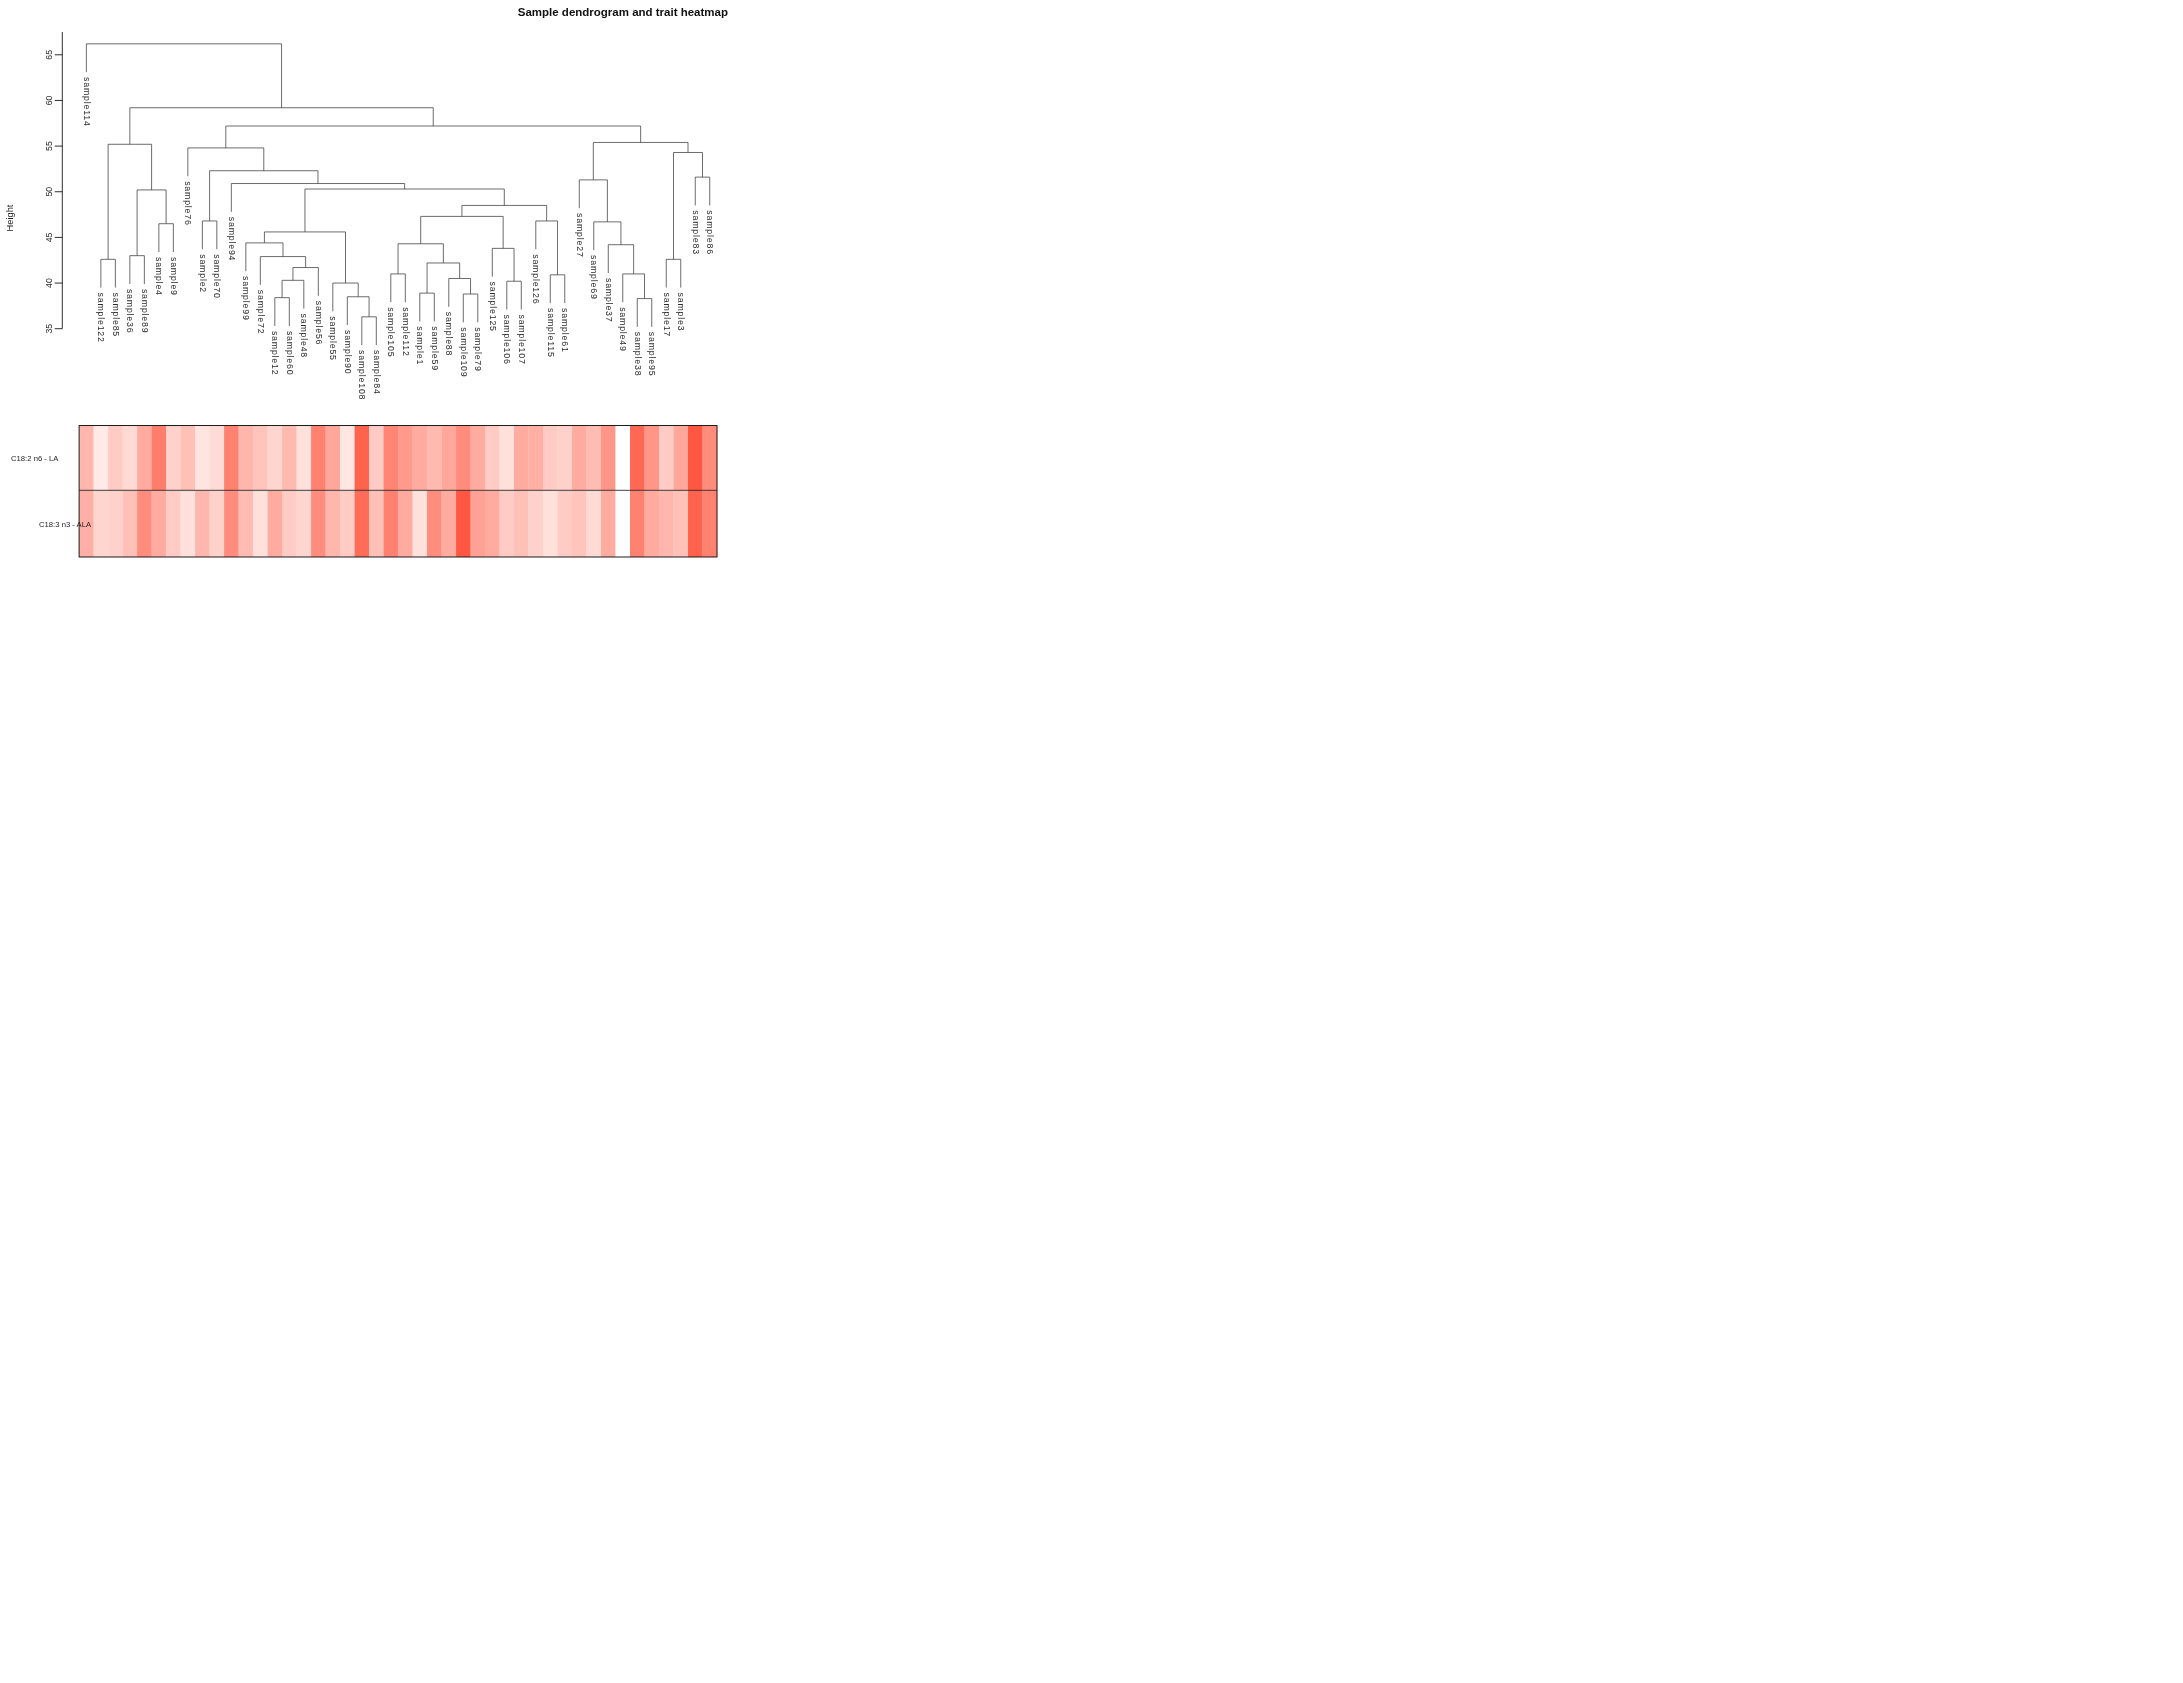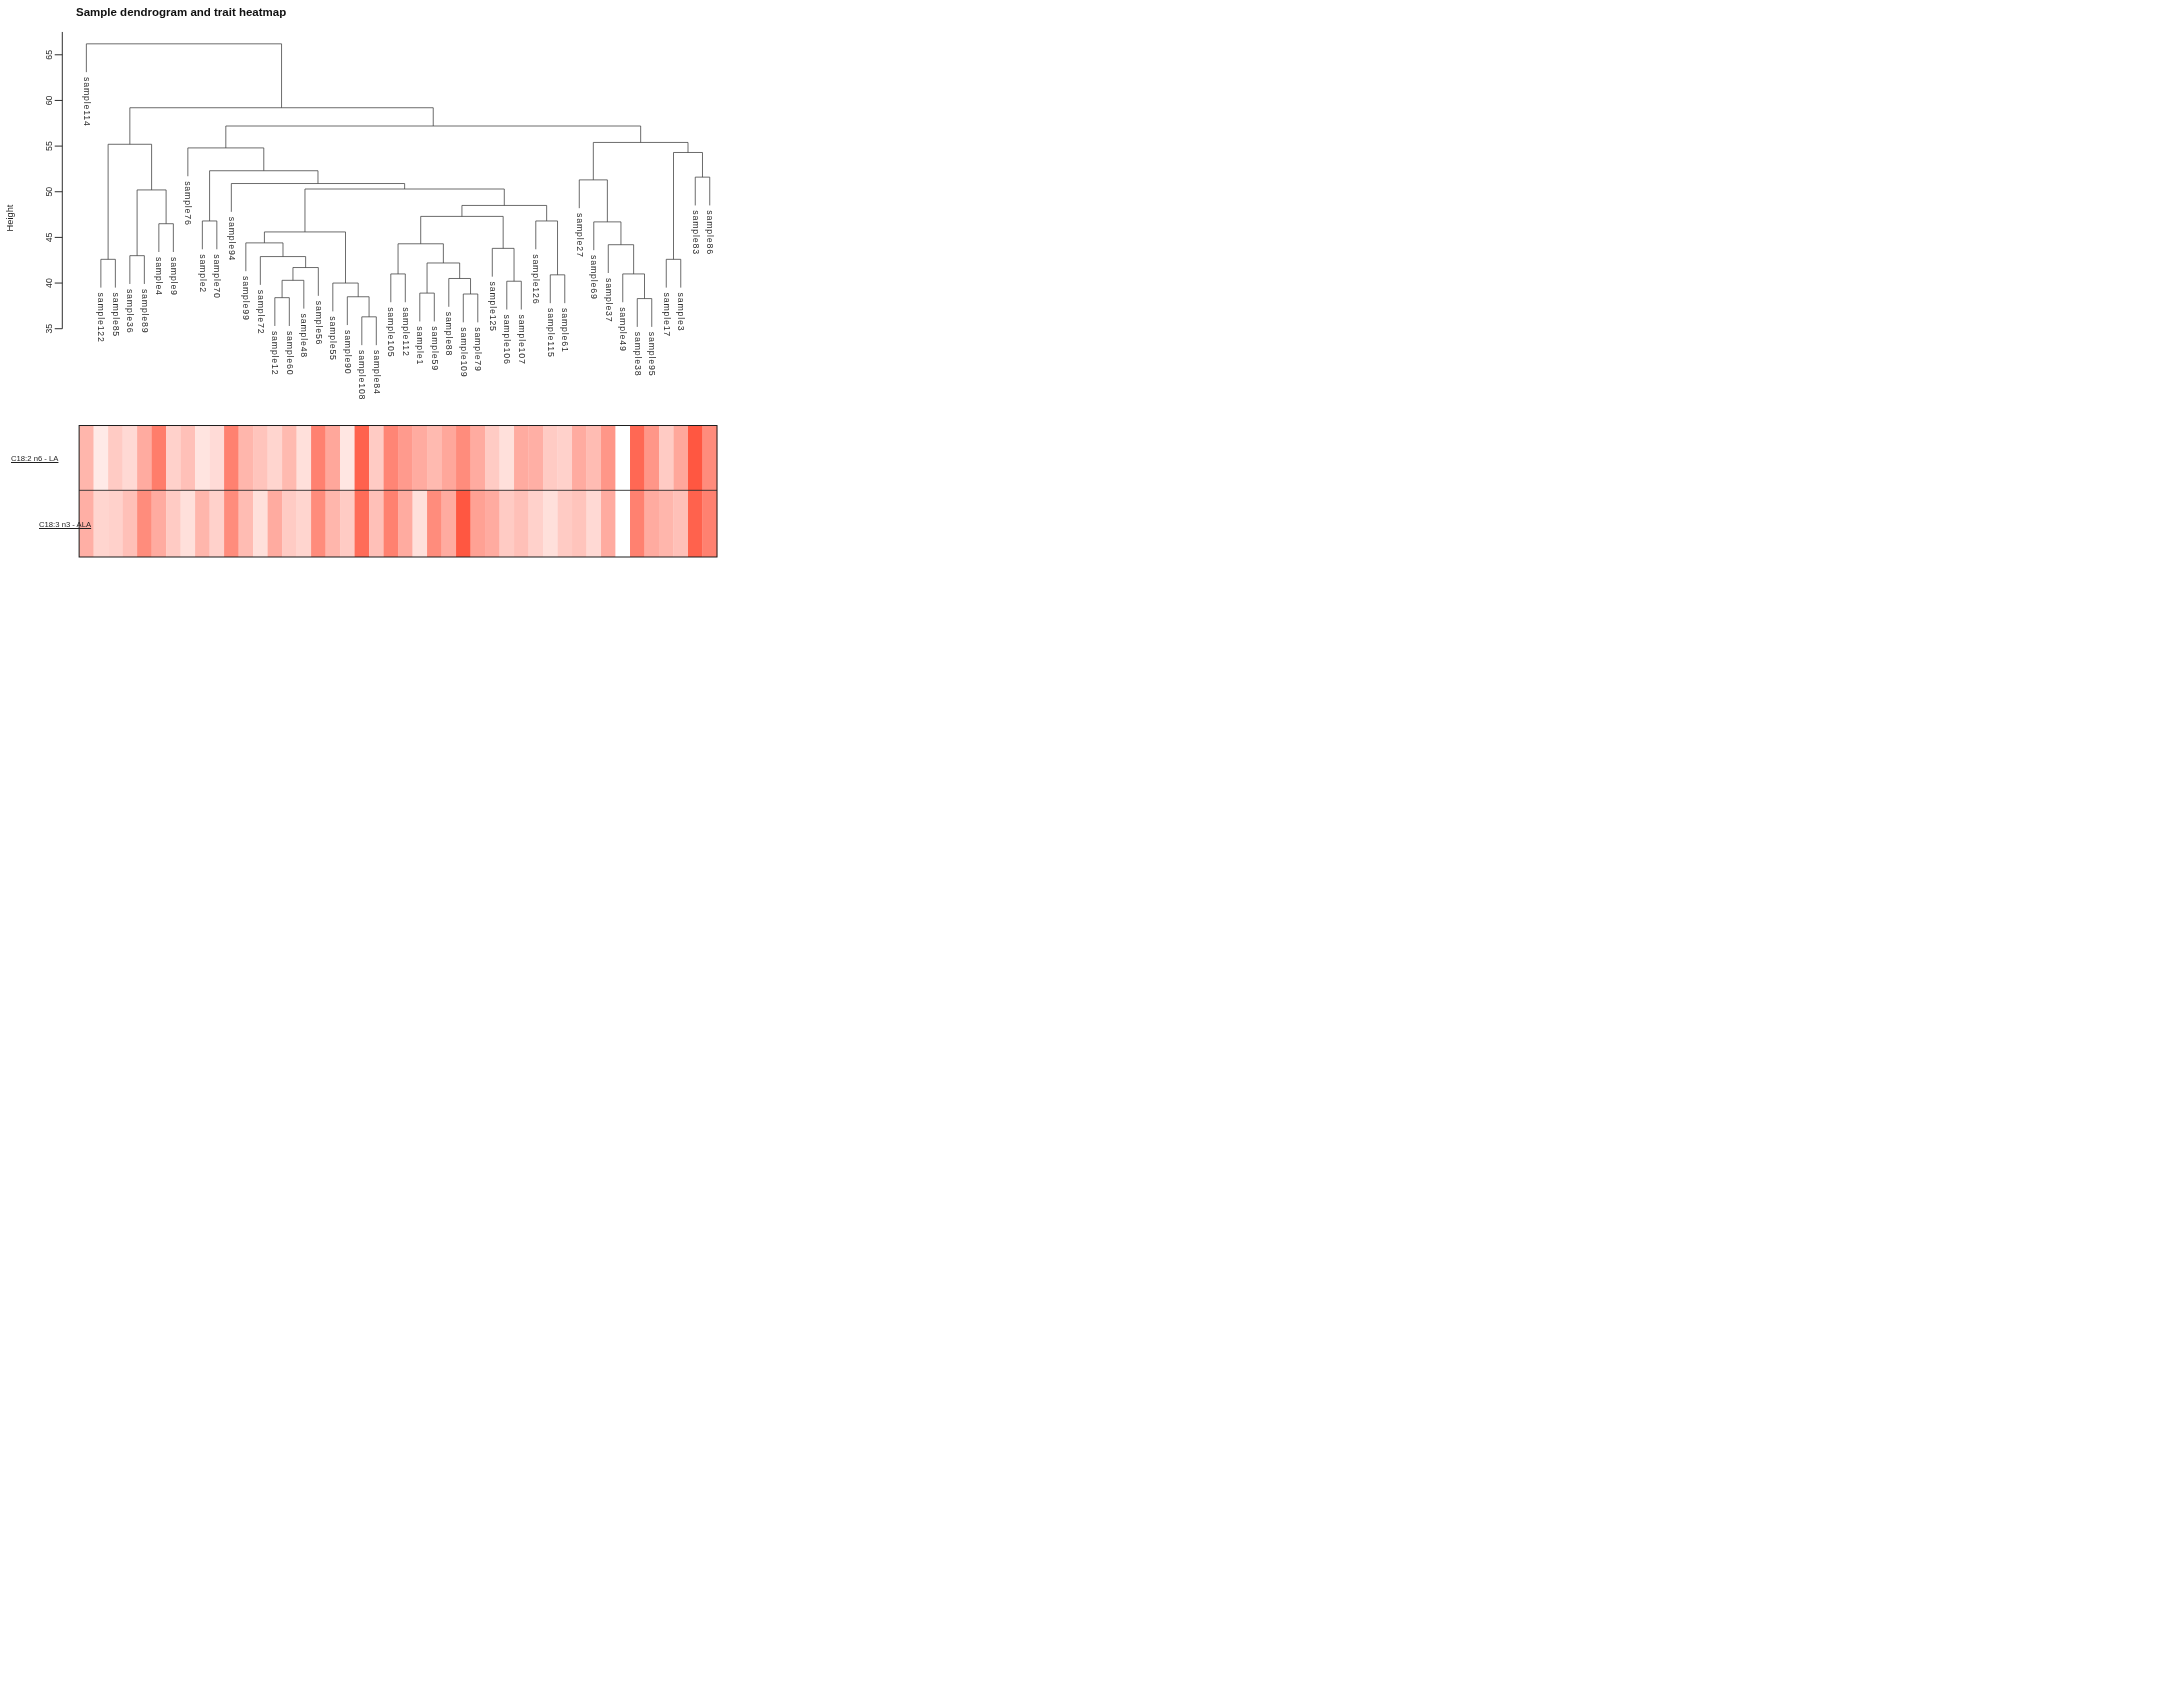--- a/index.html
+++ b/index.html
@@ -1,23 +1,23 @@
 <!DOCTYPE html>
 <html style="font-size:8.8px"><head>
 <meta charset="utf-8">
 <style>
   html,body{margin:0;padding:0;background:#ffffff;}
   body{width:728px;height:561px;position:relative;font-family:"Liberation Sans",sans-serif;}
   #stage{position:absolute;left:0;top:0;width:728px;height:561px;}
   svg{position:absolute;left:0;top:0;}
   svg text{font-family:"Liberation Sans",sans-serif;fill:#2b2b2b;}
   .overlay{position:absolute;color:#1f1f1f;}
-  #title{left:76px;top:5.5px;width:652px;text-align:left;font-size:11.5px;font-weight:bold;color:#111;}
+  #title{left:76px;top:5.5px;width:652px;text-align:right;font-size:11.5px;font-weight:bold;color:#111;}
   #ylab{left:-20px;top:213px;width:60px;text-align:center;font-size:9.3px;transform:rotate(-90deg);}
-  .rowlab{left:11px;width:65px;font-size:7.7px;text-decoration:underline;}
+  .rowlab{left:11px;width:65px;font-size:7.7px;}
   #rowlab0{top:454px;}
   #rowlab1{top:520px;margin-left:28px;}
 </style>
 </head>
 <body>
 
 <div id="stage">
   <svg id="plot" width="728" height="561" viewBox="0 0 1328 1024">
       <g>
         <line x1="113.3" y1="58.33333333333333" x2="113.3" y2="600" stroke="#1f1f1f" stroke-width="1.7"></line>

